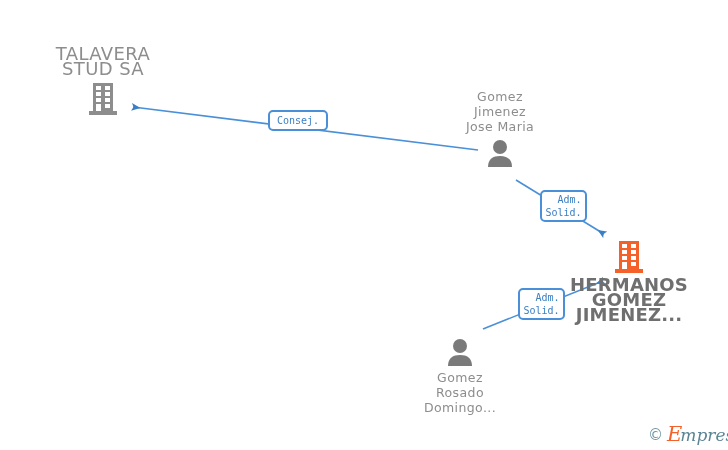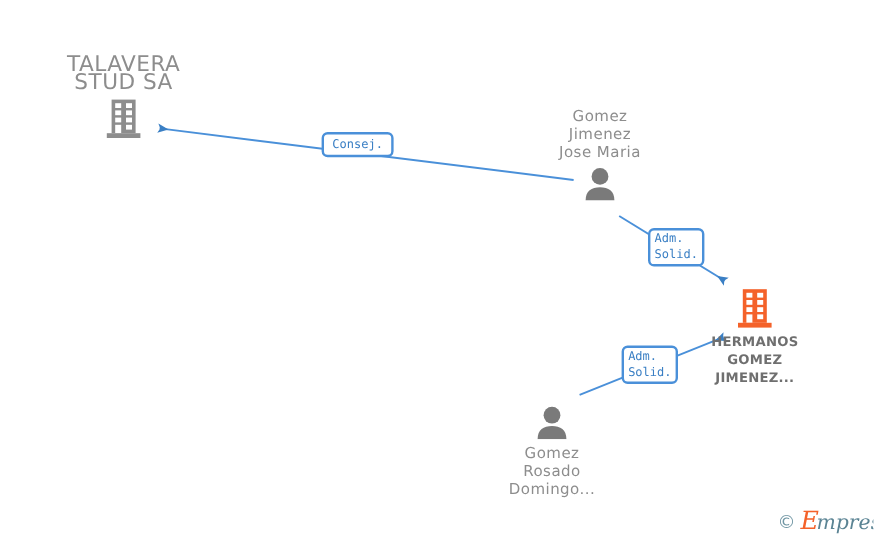--- a/index.html
+++ b/index.html
@@ -37,21 +37,21 @@
     letter-spacing: 0.4px;
   }
   .company-label {
     font-size: 18px;
     color: #8d8d8d;
     font-weight: normal;
   }
   .company-label.primary {
     color: #6f6f6f;
     font-weight: bold;
-    font-size: 11px;
+    font-size: 18px;
     letter-spacing: 0.2px;
   }
   .person-label {
     font-size: 12.5px;
     color: #8d8d8d;
     font-weight: normal;
   }
   .icon-company {
     width: 30px;
     height: 34px;
@@ -65,21 +65,21 @@
   .edge-label {
     position: absolute;
     box-sizing: border-box;
     background: #ffffff;
     border: 2px solid #4a90d9;
     border-radius: 5px;
     color: #3a7fc4;
     font-family: "DejaVu Sans Mono", monospace;
     font-size: 10px;
     line-height: 13px;
-    text-align: left;
+    text-align: right;
     white-space: pre-line;
     display: flex;
     align-items: center;
     justify-content: center;
     padding: 0 4px;
   }
   .watermark {
     position: absolute;
     display: flex;
     align-items: center;

